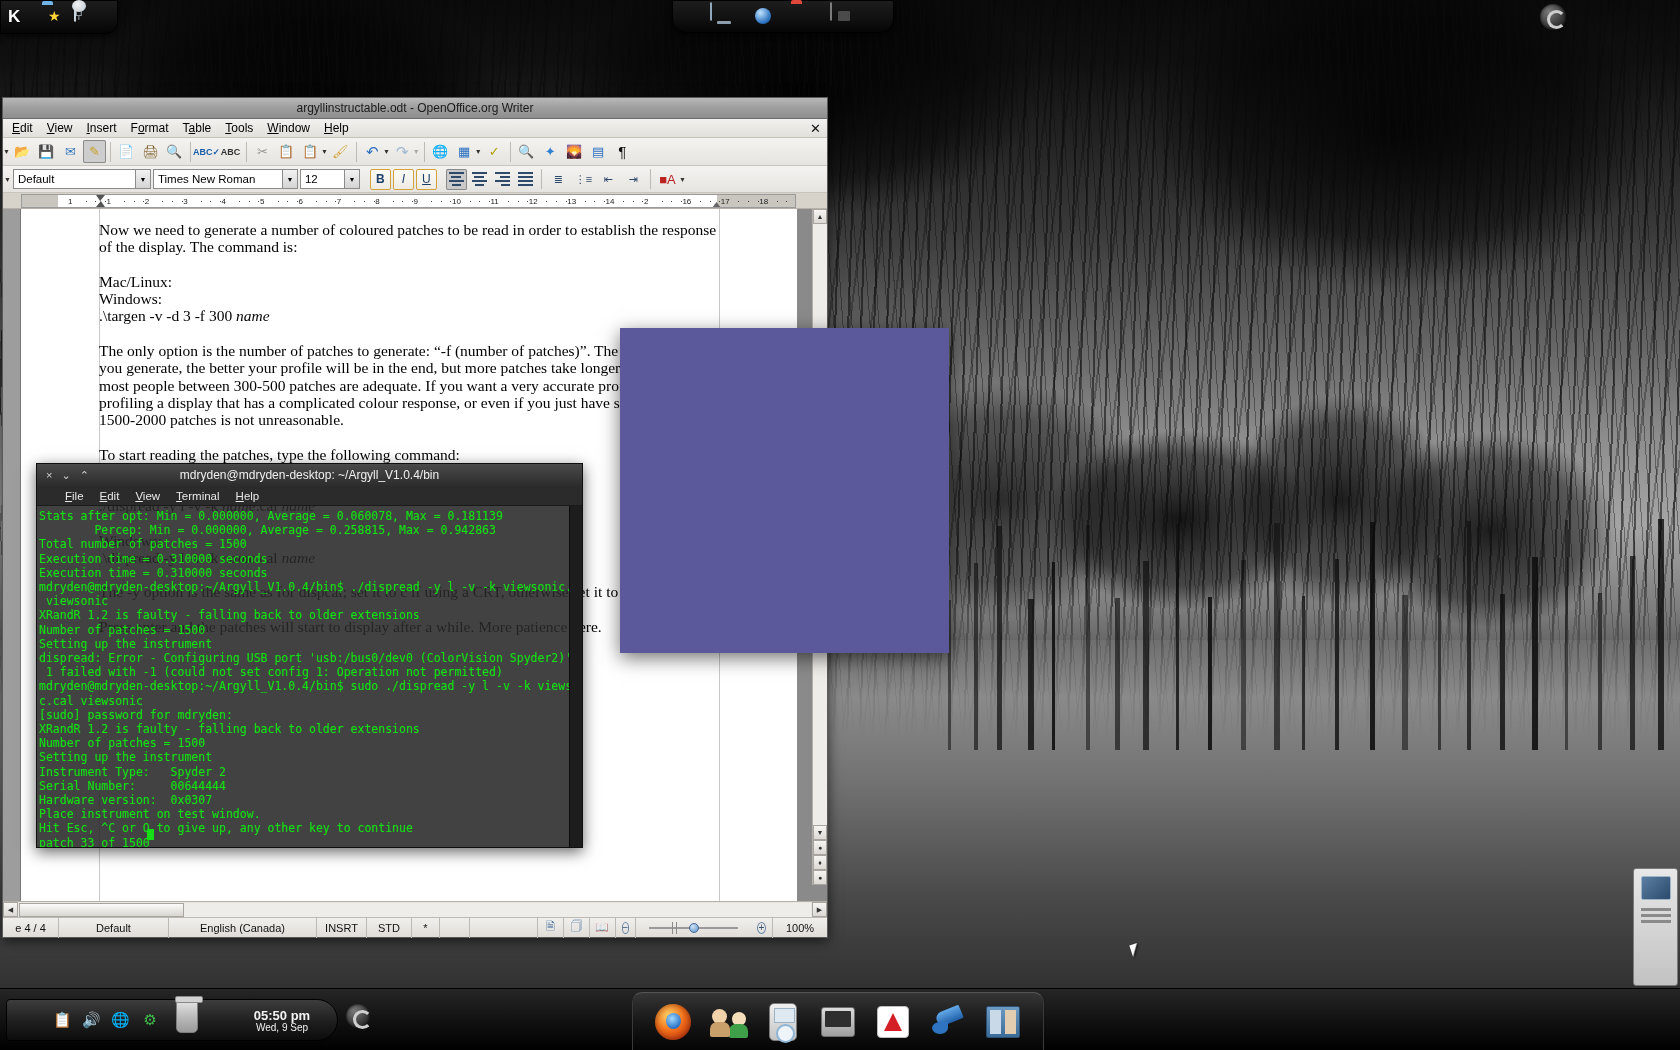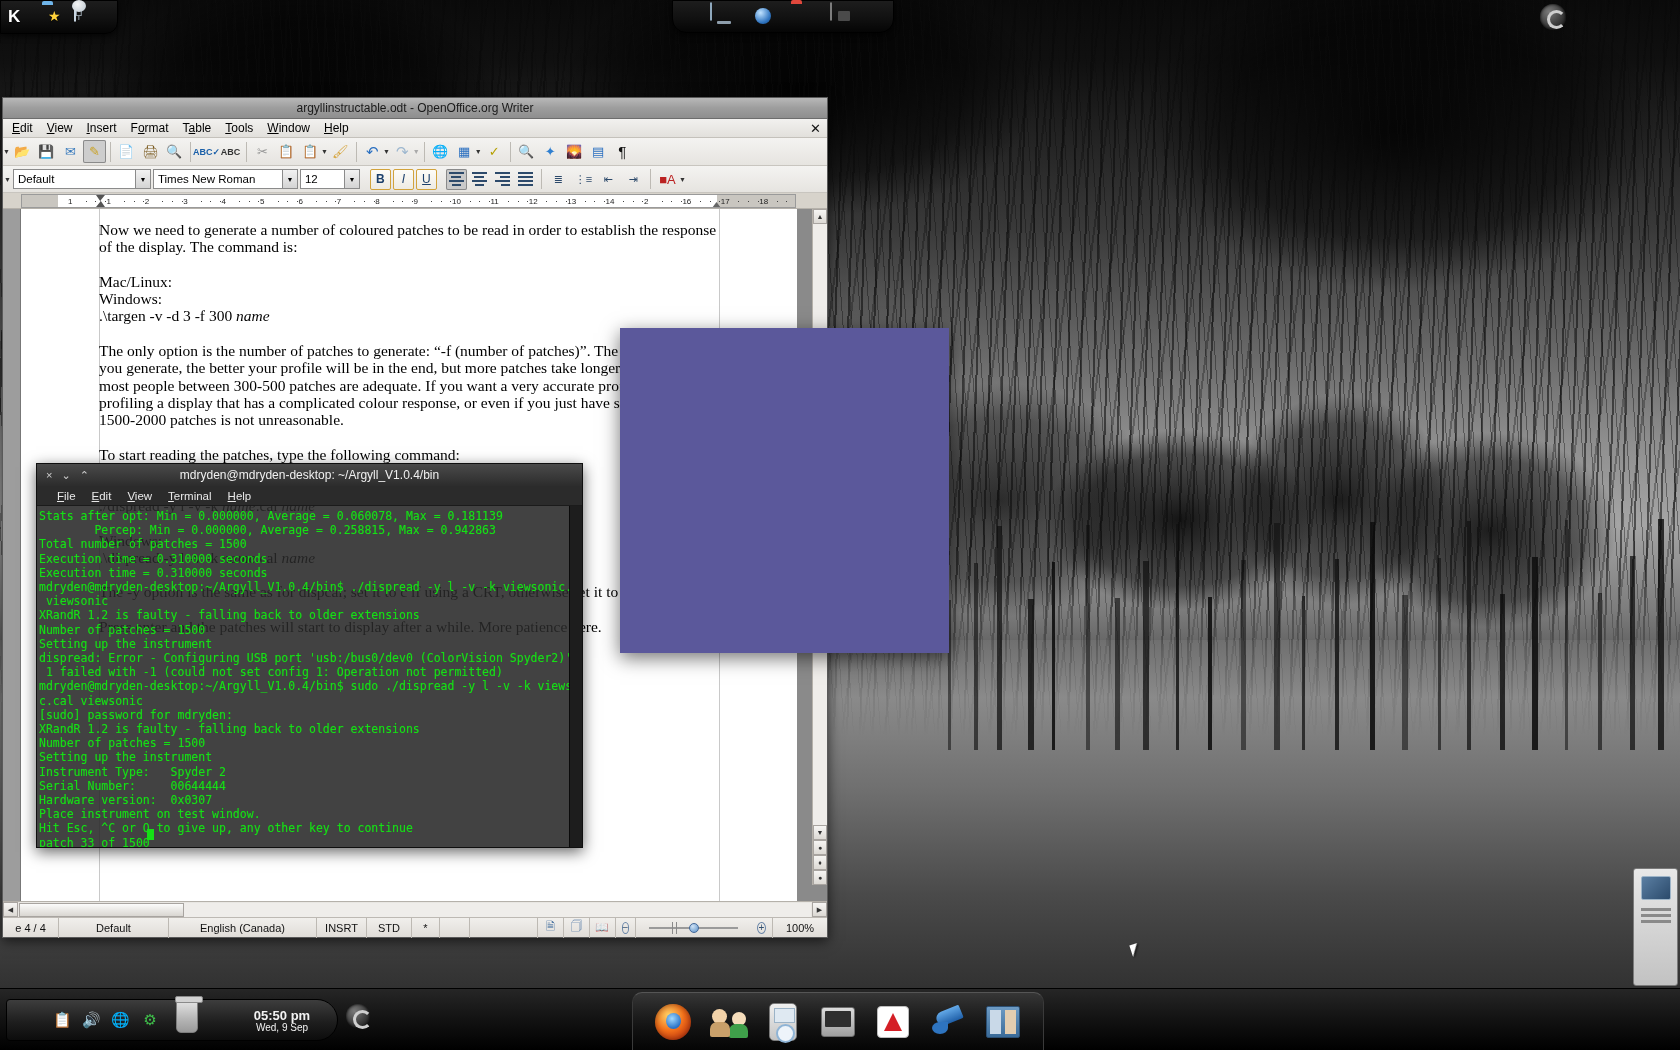--- a/index.html
+++ b/index.html
@@ -241,21 +241,21 @@
     display:flex; flex-direction:column;
   }
   #term-title{
     height:22px; background:linear-gradient(to bottom,#4a4a4a,#2c2c2c);
     display:flex; align-items:center; color:#f0f0f0; font-size:12px; position:relative;
   }
   #term-title .tbtns{ display:flex; gap:9px; margin-left:9px; font-size:11px; color:#cfcfcf; }
   #term-title .ttxt{ position:absolute; left:0; right:0; text-align:center; }
   #term-menubar{
     height:20px; background:#2b2b2b; display:flex; align-items:center;
-    padding-left:12px; gap:0; border-bottom:1px solid #1b1b1b;
+    padding-left:20px; gap:0; border-bottom:1px solid #1b1b1b;
   }
   #term-menubar .mi{ font-size:11.5px; color:#e8e8e8; padding:1px 8px; }
   #term-menubar .mi u{ text-decoration:underline; }
   #term-body{
     flex:1; background:rgba(40,40,40,0.88); position:relative; overflow:hidden;
     padding:3px 0 0 2px;
   }
   #term-body pre{
     margin:0; font-family:"DejaVu Sans Mono","Liberation Mono",monospace;
     font-size:11.5px; line-height:14.2px; color:#15e015; white-space:pre;

